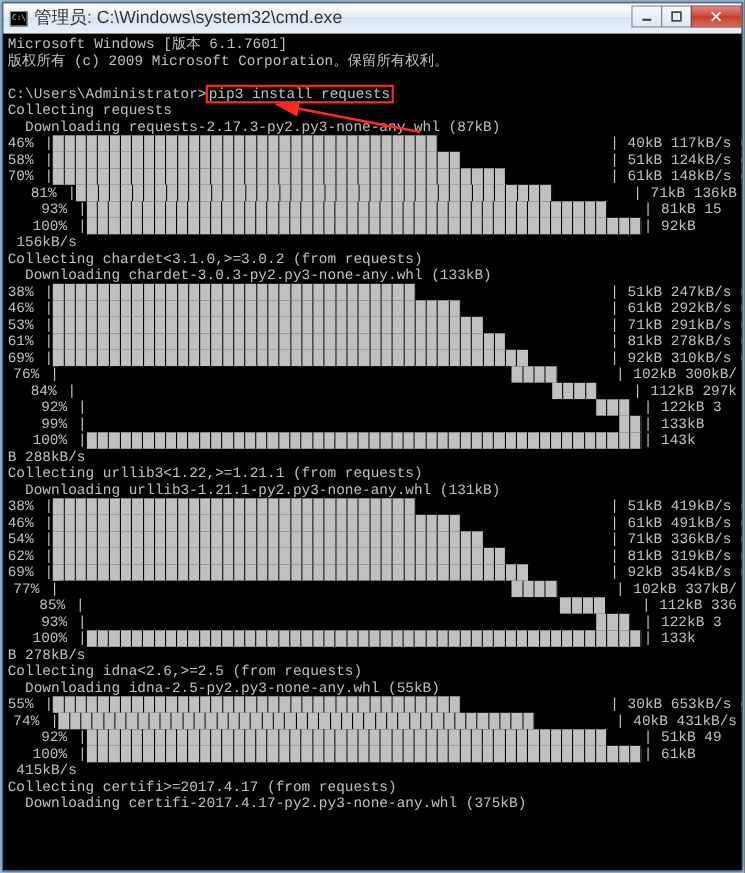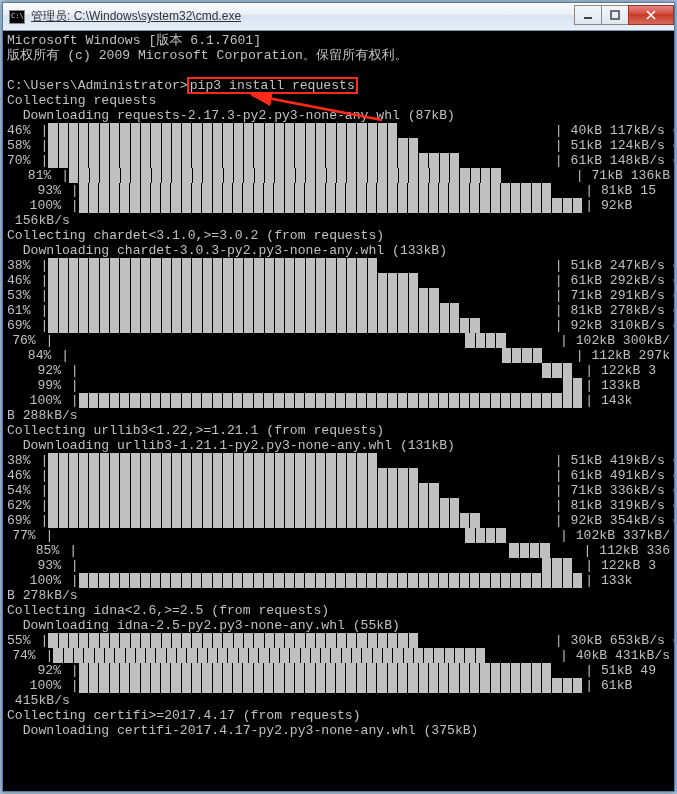--- a/index.html
+++ b/index.html
@@ -1,21 +1,21 @@
 <!DOCTYPE html>
 <html><head>
 <meta charset="utf-8">
 <style>
   * { margin: 0; padding: 0; box-sizing: border-box; }
   body { background: #a8c4dc; font-family: "Consolas", "Courier New", monospace; display: flex; justify-content: center; padding: 2px; }
   .window { width: 673px; height: 790px; background: #000; border: 1px solid #5a7ba0; display: flex; flex-direction: column; box-shadow: 0 0 6px rgba(0,0,0,0.4); }
   .titlebar { height: 28px; background: linear-gradient(to bottom, #fdfdfd 0%, #e8eef6 45%, #d7e4f2 46%, #e7f0fa 100%); display: flex; align-items: center; padding-left: 6px; border-bottom: 1px solid #7b94b2; }
   .titlebar .icon { width: 16px; height: 14px; background: #000; border: 1px solid #888; margin-right: 6px; position: relative; }
   .titlebar .icon::after { content: "C:\\"; color: #ccc; font-size: 7px; position: absolute; left: 1px; top: 1px; font-family: monospace; }
-  .title-text { font-family: "Microsoft YaHei", "SimSun", sans-serif; font-size: 12px; color: #333; flex: 1; text-decoration: underline; }
+  .title-text { font-family: "Microsoft YaHei", "SimSun", sans-serif; font-size: 16px; color: #333; flex: 1; }
   .win-controls { display: flex; height: 20px; margin-top: -4px; }
   .win-btn { width: 28px; height: 20px; border: 1px solid #888; margin-left: -1px; display: flex; align-items: center; justify-content: center; font-size: 12px; background: linear-gradient(to bottom, #f5f8fc, #dde7f3); color: #444; }
   .win-btn.close { width: 46px; background: linear-gradient(to bottom, #e68686, #d04c3a 45%, #c73a27 46%, #d46a5a); color: #fff; border-color: #a03020; }
   .win-btn svg { width: 10px; height: 10px; }
   .terminal { flex: 1; background: #000; color: #c0c0c0; font-size: 13.1px; line-height: 15px; padding: 2px 4px; overflow: hidden; white-space: pre; letter-spacing: 0; }
   .terminal .hl { outline: 2px solid #ff2a1a; outline-offset: -1px; padding: 0 2px; }
   .arrow-svg { position: absolute; pointer-events: none; }
   .window-wrap { position: relative; }
   .progress-row { display: flex; align-items: center; height: 15px; }
   .pct { width: 56px; text-align: right; padding-right: 2px; }

